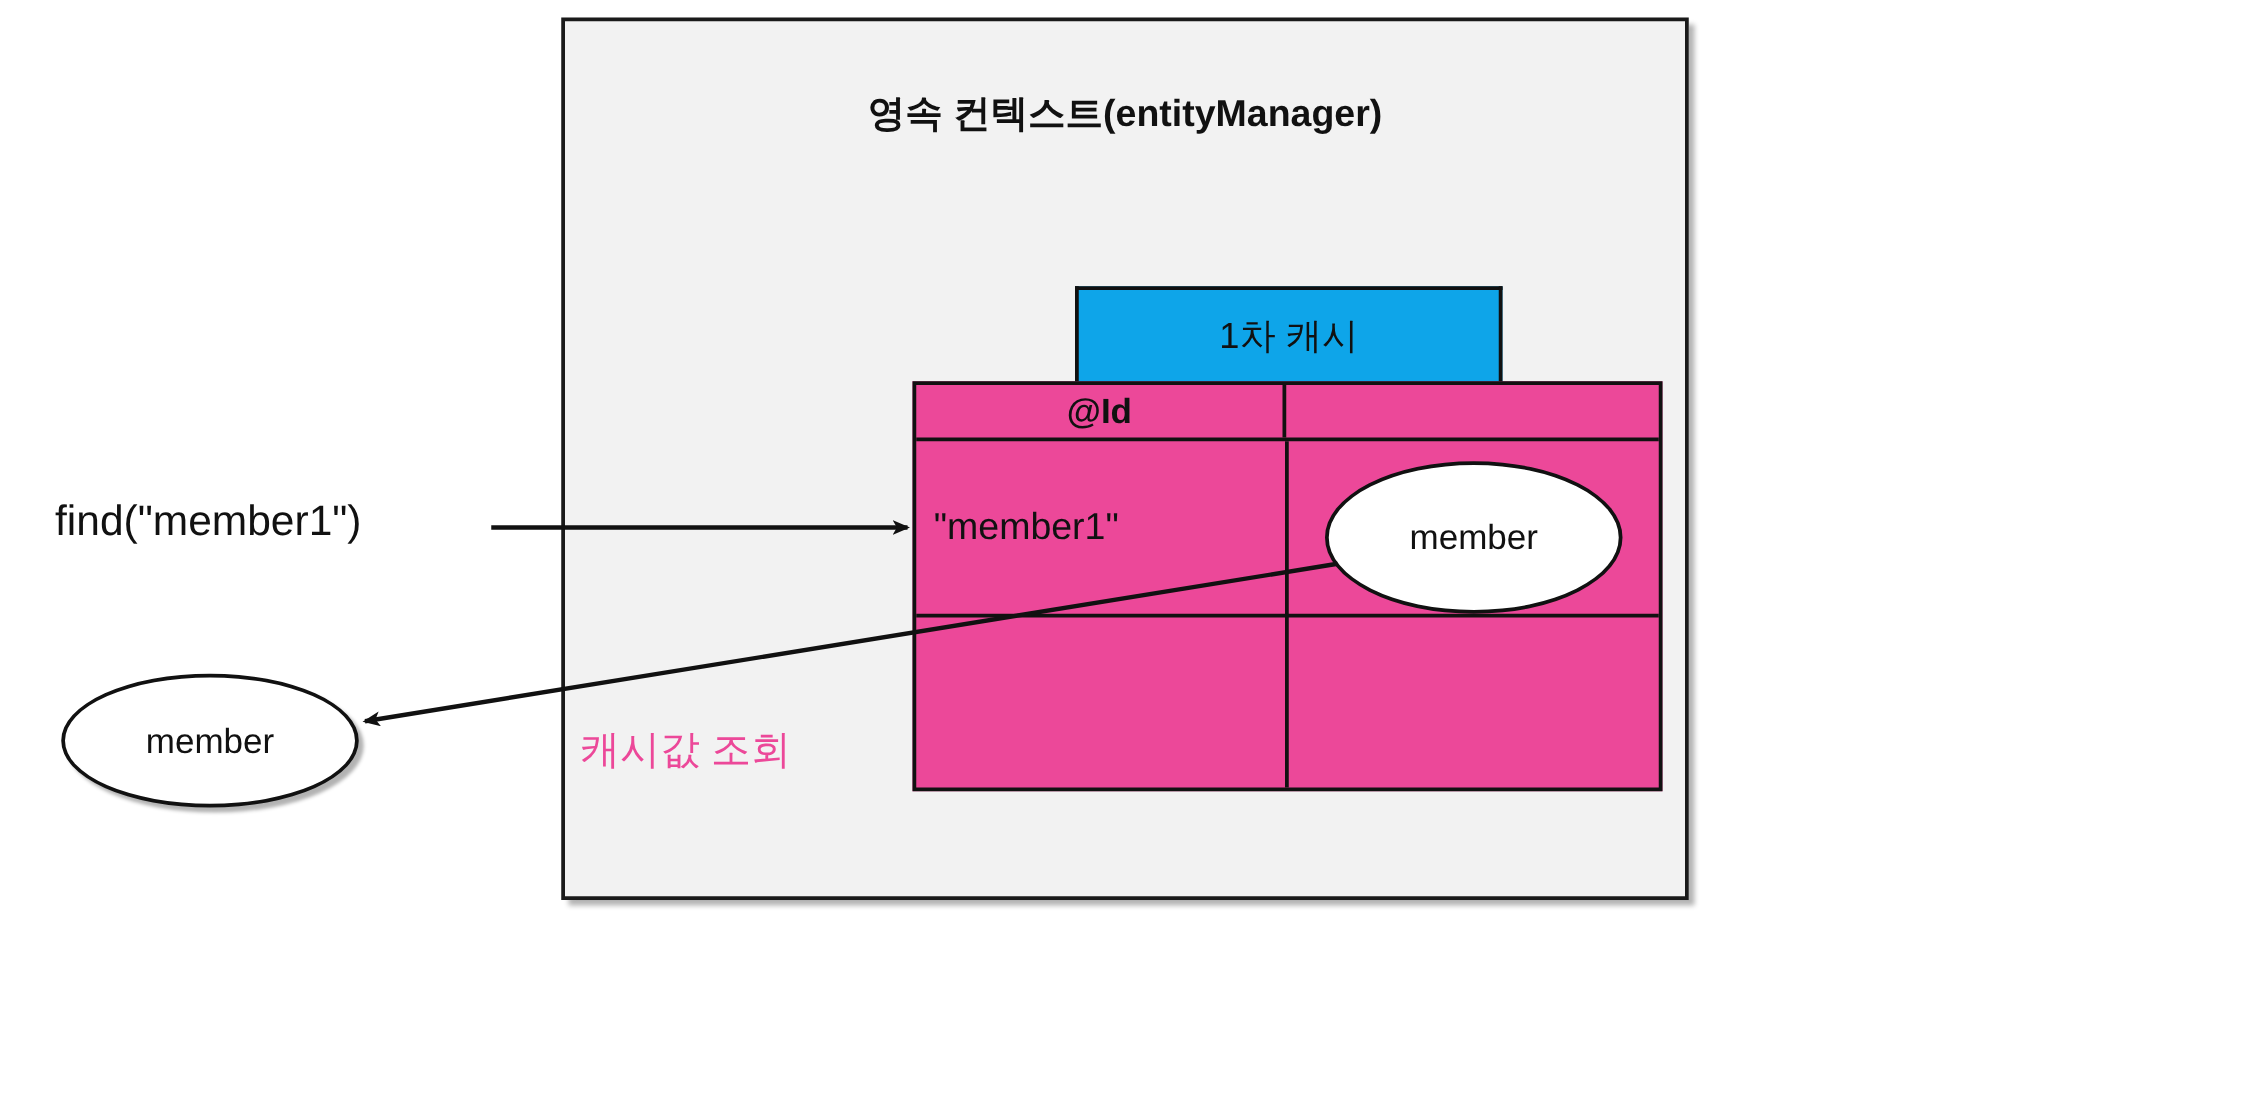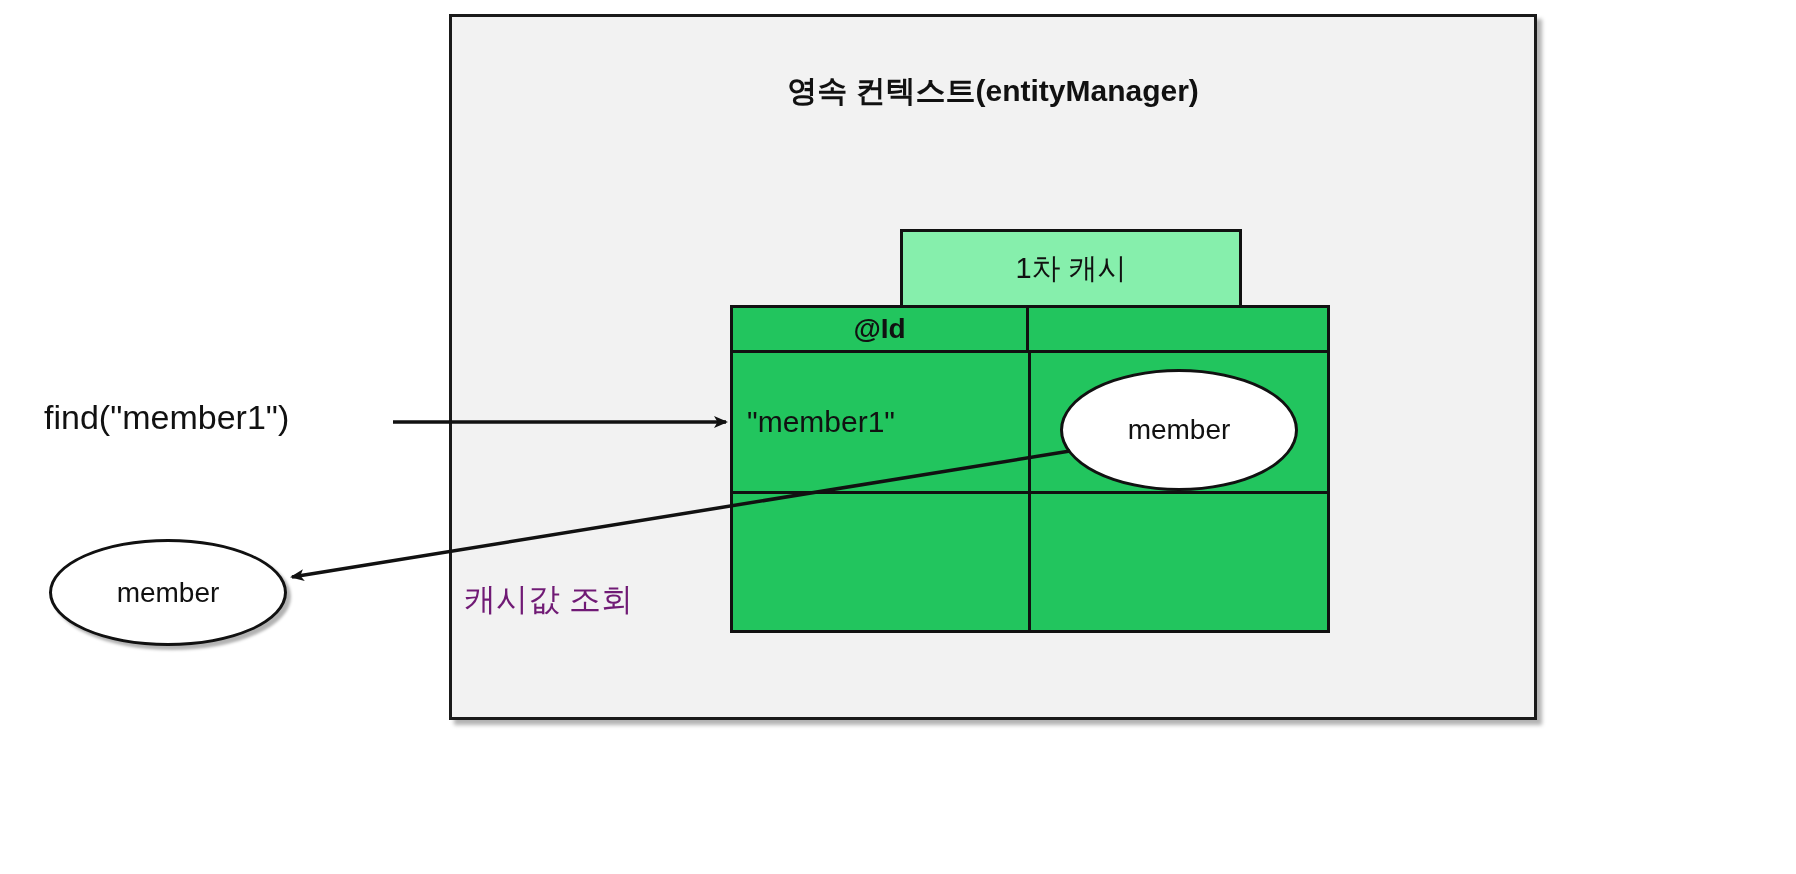--- a/index.html
+++ b/index.html
@@ -16,21 +16,21 @@
     height: 874px;
     background: #ffffff;
     overflow: hidden;
   }
 
   
   .ctx-box {
     position: absolute;
     left: 449px;
     top: 14px;
-    width: 1088px;
+    width: 902px;
     height: 706px;
     background: #f2f2f2;
     border: 3px solid #1a1a1a;
     box-shadow: 5px 5px 4px rgba(0,0,0,0.30);
     box-sizing: border-box;
   }
   .ctx-title {
     position: absolute;
     left: 0;
     top: 54px;
@@ -42,40 +42,39 @@
     letter-spacing: 0px;
   }
 
   
   .cache-label-box {
     position: absolute;
     left: 860px;
     top: 229px;
     width: 342px;
     height: 77px;
-    background: #86efac;
+    background: #0ea5e9;
     border: 3px solid #111111;
     border-bottom: none;
     box-sizing: border-box;
     display: flex;
     align-items: center;
     justify-content: center;
     font-size: 29px;
     color: #111111;
-    margin-left: 40px;
   }
 
   
   .cache-table {
     position: absolute;
     left: 730px;
     top: 305px;
     width: 600px;
     height: 328px;
-    background: #22c55e;
+    background: #ec4899;
     border: 3px solid #111111;
     box-sizing: border-box;
   }
   .cache-table .hrow {
     position: absolute;
     left: 0; top: 0; right: 0;
     height: 45px;
     border-bottom: 3px solid #111111;
     box-sizing: border-box;
     display: flex;
@@ -165,21 +164,21 @@
     top: 398px;
     font-size: 34px;
     color: #111111;
     white-space: nowrap;
   }
   .lookup-label {
     position: absolute;
     left: 464px;
     top: 578px;
     font-size: 32px;
-    color: #701a75;
+    color: #ec4899;
     white-space: nowrap;
   }
 
   
   .arrows {
     position: absolute;
     left: 0; top: 0;
     width: 1796px;
     height: 874px;
     pointer-events: none;

